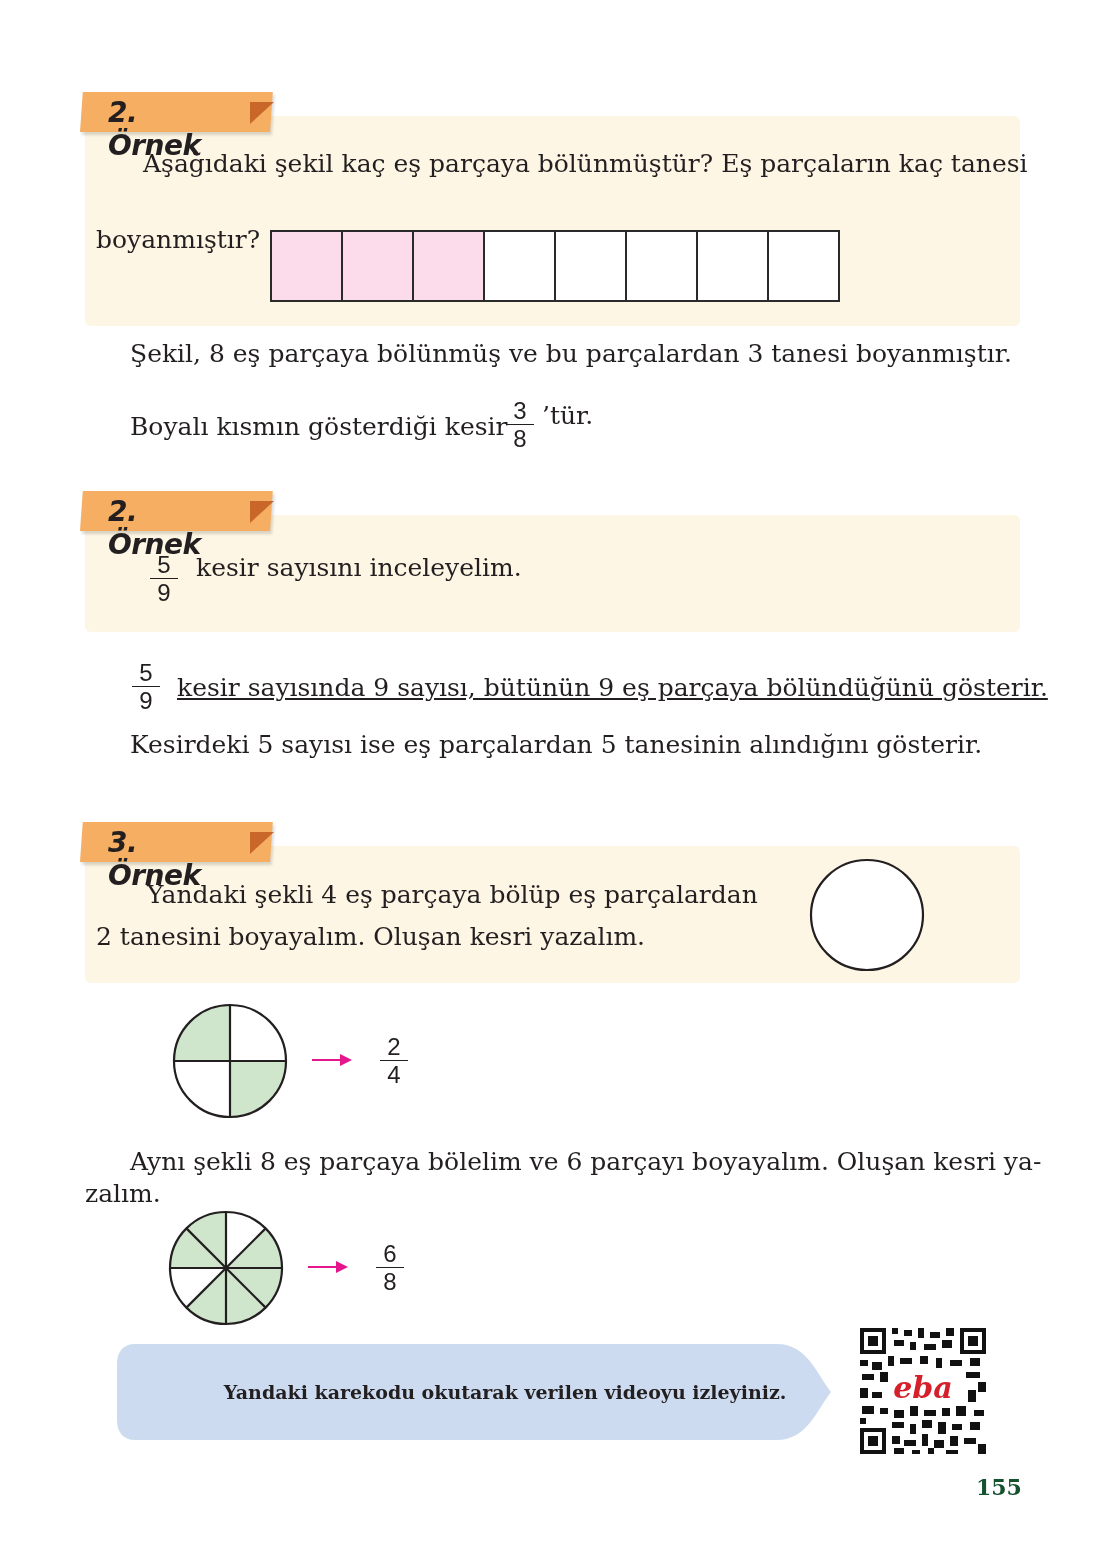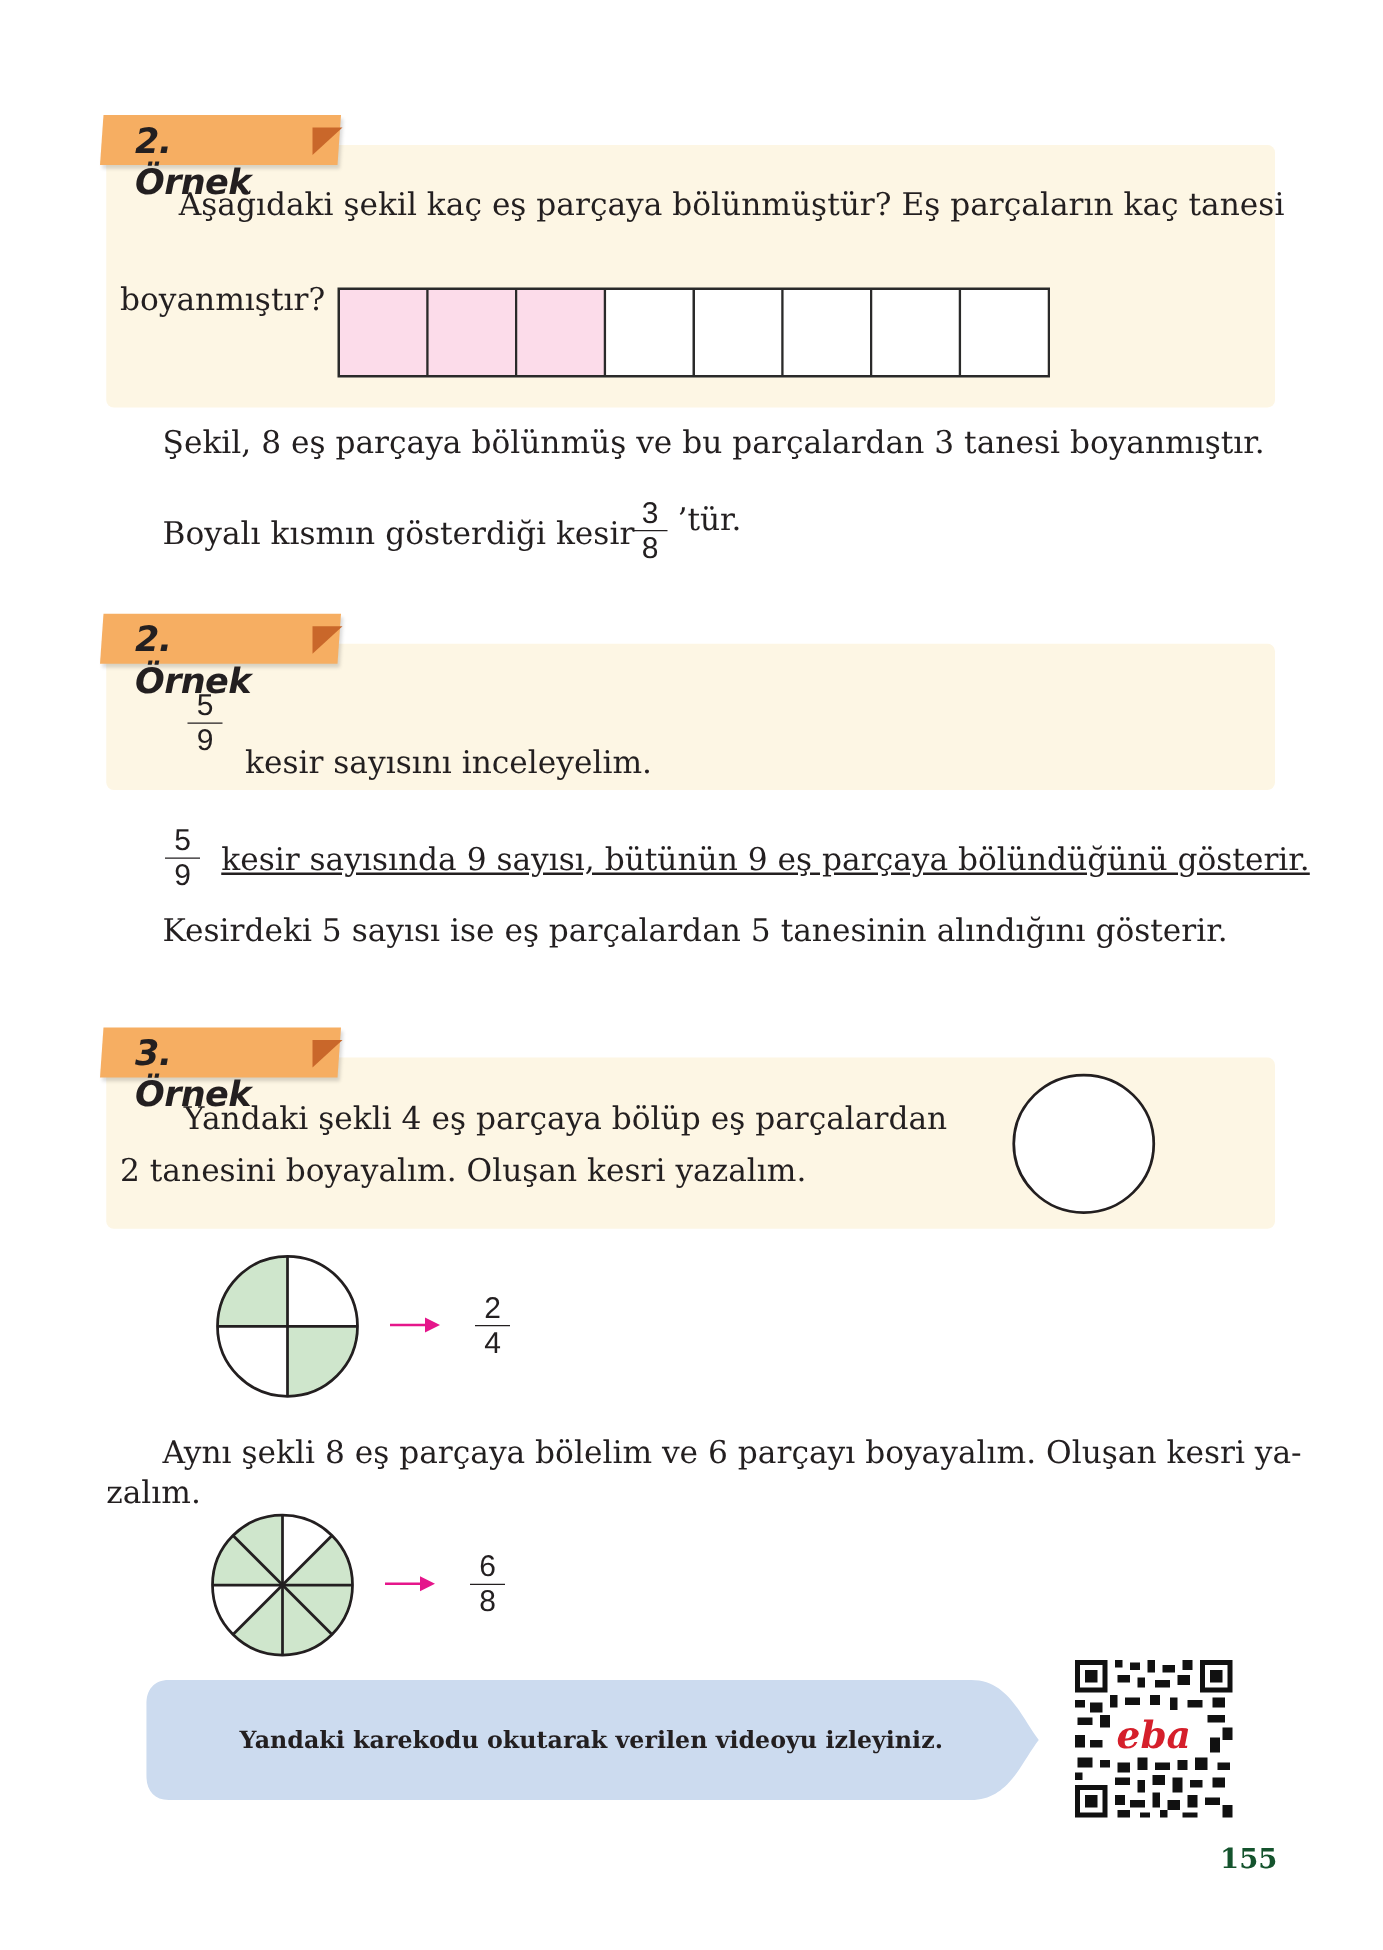--- a/index.html
+++ b/index.html
@@ -12,21 +12,21 @@
   .tag-fold { position:absolute; left:170px; top:10px; width:0; height:0; border-left:24px solid #c9672a; border-bottom:22px solid transparent; }
   .txt { position:absolute; font-size:25px; line-height:40px; white-space:nowrap; }
   .frac { position:absolute; font-family:"Liberation Sans", sans-serif; font-size:24px; text-align:center; width:28px; }
   .frac .num { display:block; line-height:26px; border-bottom:1.5px solid #231f20; }
   .frac .den { display:block; line-height:28px; }
   .strip { position:absolute; left:270px; top:230px; display:flex; border:2px solid #2a2a2a; }
   .cell { width:69px; height:68px; border-right:2px solid #2a2a2a; background:#ffffff; }
   .cell:last-child { border-right:none; }
   .cell.shaded { background:#fcdcea; }
   .callout { position:absolute; left:117px; top:1344px; width:712px; height:96px; }
-  .callout-text { position:absolute; left:0; top:0; width:712px; height:96px; display:flex; align-items:center; justify-content:center; font-family:"DejaVu Serif", serif; font-weight:bold; font-size:19px; color:#231f20; }
+  .callout-text { position:absolute; left:0; top:0; width:712px; height:96px; display:flex; align-items:center; justify-content:center; font-family:"DejaVu Serif", serif; font-weight:bold; font-size:19px; color:#231f20;padding-left:32px; }
   .pagenum { position:absolute; left:976px; top:1474px; font-family:"DejaVu Serif", serif; font-weight:bold; font-size:22px; color:#14532d; }
 </style>
 </head>
 <body>
 
 <div class="panel" style="top:116px; height:210px;"></div>
 <div class="tag" style="left:80px; top:92px;">
   <div class="tag-body"></div>
   <div class="tag-fold"></div>
   <div class="tag-text">2. Örnek</div>
@@ -56,21 +56,21 @@
 <div class="panel" style="top:515px; height:117px;"></div>
 <div class="tag" style="left:80px; top:491px;">
   <div class="tag-body"></div>
   <div class="tag-fold"></div>
   <div class="tag-text">2. Örnek</div>
 </div>
 <div class="frac" style="left:150px; top:552px;">
   <span class="num">5</span>
   <span class="den">9</span>
 </div>
-<div class="txt" style="left:196px; top:590px;">kesir sayısını inceleyelim.</div>
+<div class="txt" style="left:196px; top:548px;">kesir sayısını inceleyelim.</div>
 
 <div class="frac" style="left:132px; top:660px;">
   <span class="num">5</span>
   <span class="den">9</span>
 </div>
 <div class="txt" style="left:177px; top:668px;text-decoration:underline;">kesir sayısında 9 sayısı, bütünün 9 eş parçaya bölündüğünü gösterir.</div>
 <div class="txt" style="left:130px; top:725px;">Kesirdeki 5 sayısı ise eş parçalardan 5 tanesinin alındığını gösterir.</div>
 
 <div class="panel" style="top:846px; height:137px;"></div>
 <div class="tag" style="left:80px; top:822px;">

